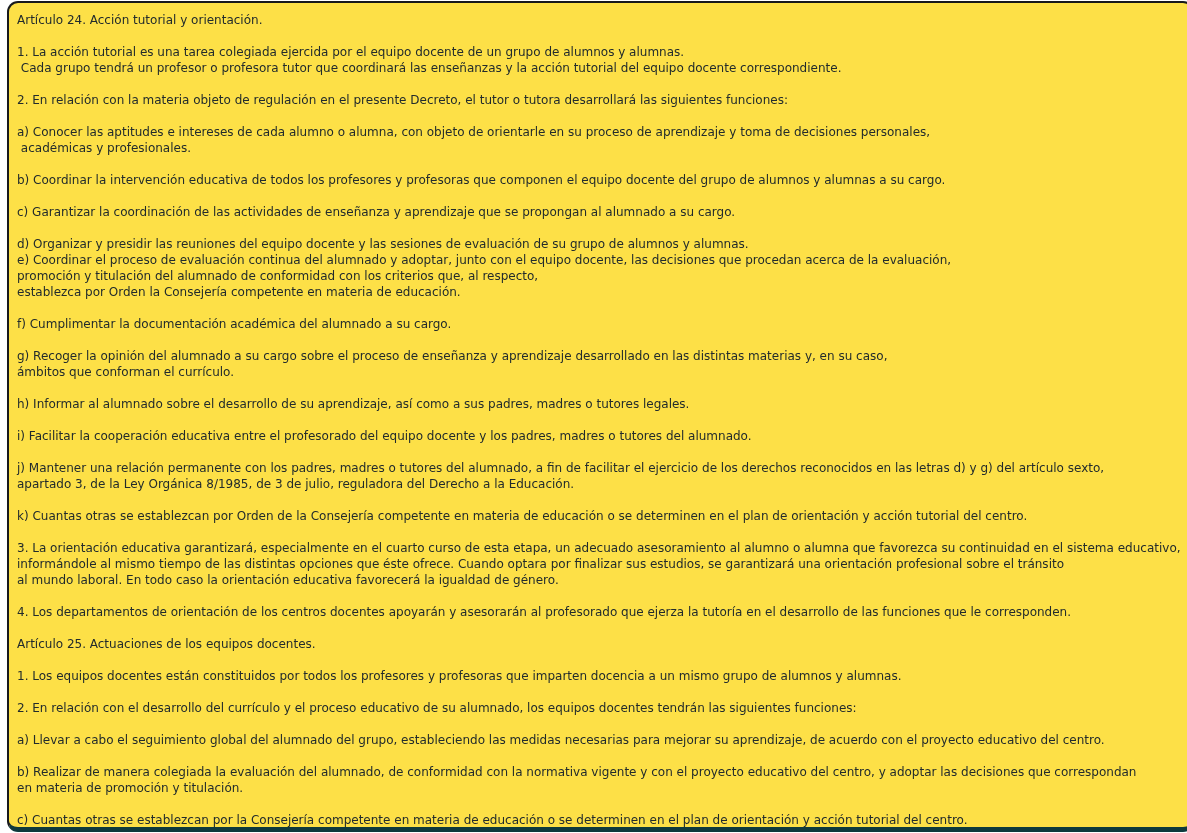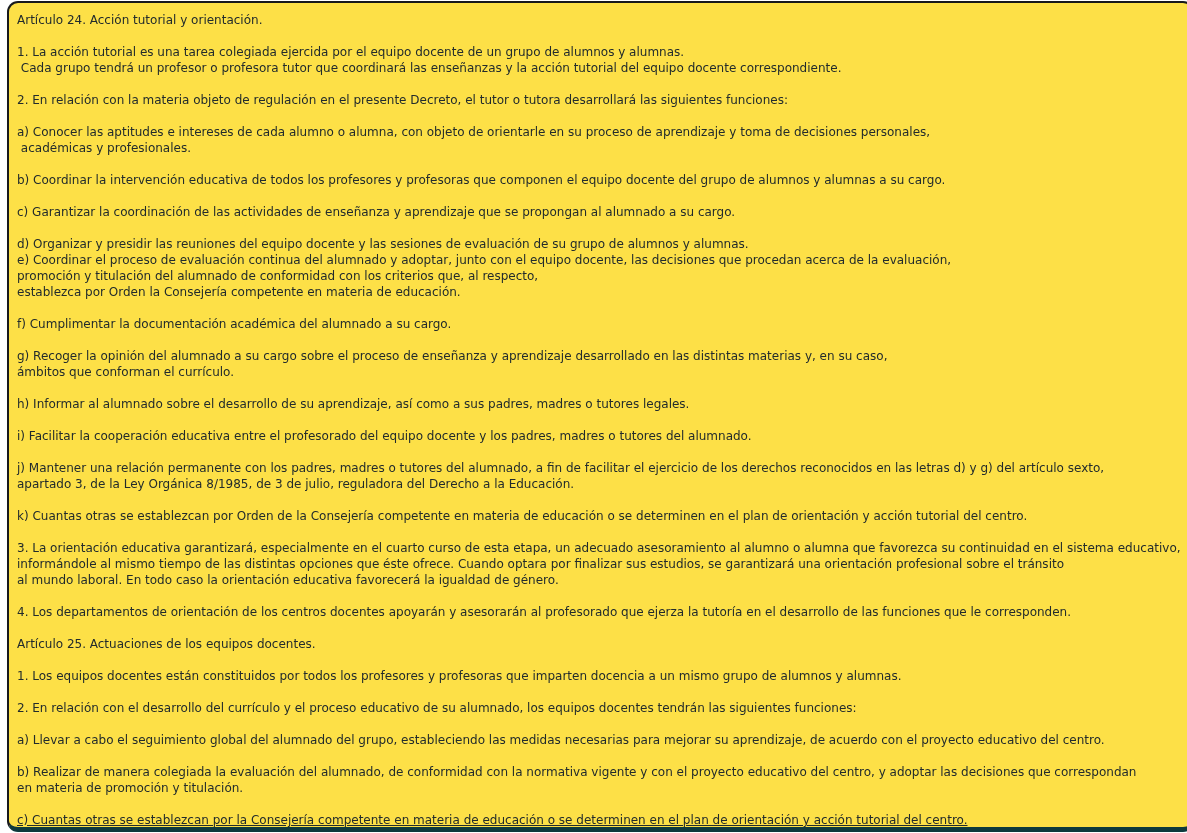--- a/index.html
+++ b/index.html
@@ -34,21 +34,20 @@
     font-size: 12px;
     line-height: 16px;
     white-space: pre-wrap;
     overflow: hidden;
   }
   .doc-text p {
     margin: 0 0 16px 0;
   }
   .doc-text p:last-child {
     margin-bottom: 0;
-    text-decoration: underline;
   }
 </style>
 </head>
 <body>
 
 <div class="doc-page">
   <div class="doc-text" id="doc-text"><p>Artículo 24. Acción tutorial y orientación.</p><p>1. La acción tutorial es una tarea colegiada ejercida por el equipo docente de un grupo de alumnos y alumnas.<br> Cada grupo tendrá un profesor o profesora tutor que coordinará las enseñanzas y la acción tutorial del equipo docente correspondiente.</p><p>2. En relación con la materia objeto de regulación en el presente Decreto, el tutor o tutora desarrollará las siguientes funciones:</p><p>a) Conocer las aptitudes e intereses de cada alumno o alumna, con objeto de orientarle en su proceso de aprendizaje y toma de decisiones personales,<br> académicas y profesionales.</p><p>b) Coordinar la intervención educativa de todos los profesores y profesoras que componen el equipo docente del grupo de alumnos y alumnas a su cargo.</p><p>c) Garantizar la coordinación de las actividades de enseñanza y aprendizaje que se propongan al alumnado a su cargo.</p><p>d) Organizar y presidir las reuniones del equipo docente y las sesiones de evaluación de su grupo de alumnos y alumnas.<br>e) Coordinar el proceso de evaluación continua del alumnado y adoptar, junto con el equipo docente, las decisiones que procedan acerca de la evaluación,<br>promoción y titulación del alumnado de conformidad con los criterios que, al respecto,<br>establezca por Orden la Consejería competente en materia de educación.</p><p>f) Cumplimentar la documentación académica del alumnado a su cargo.</p><p>g) Recoger la opinión del alumnado a su cargo sobre el proceso de enseñanza y aprendizaje desarrollado en las distintas materias y, en su caso,<br>ámbitos que conforman el currículo.</p><p>h) Informar al alumnado sobre el desarrollo de su aprendizaje, así como a sus padres, madres o tutores legales.</p><p>i) Facilitar la cooperación educativa entre el profesorado del equipo docente y los padres, madres o tutores del alumnado.</p><p>j) Mantener una relación permanente con los padres, madres o tutores del alumnado, a fin de facilitar el ejercicio de los derechos reconocidos en las letras d) y g) del artículo sexto,<br>apartado 3, de la Ley Orgánica 8/1985, de 3 de julio, reguladora del Derecho a la Educación.</p><p>k) Cuantas otras se establezcan por Orden de la Consejería competente en materia de educación o se determinen en el plan de orientación y acción tutorial del centro.</p><p>3. La orientación educativa garantizará, especialmente en el cuarto curso de esta etapa, un adecuado asesoramiento al alumno o alumna que favorezca su continuidad en el sistema educativo,<br>informándole al mismo tiempo de las distintas opciones que éste ofrece. Cuando optara por finalizar sus estudios, se garantizará una orientación profesional sobre el tránsito<br>al mundo laboral. En todo caso la orientación educativa favorecerá la igualdad de género.</p><p>4. Los departamentos de orientación de los centros docentes apoyarán y asesorarán al profesorado que ejerza la tutoría en el desarrollo de las funciones que le corresponden.</p><p>Artículo 25. Actuaciones de los equipos docentes.</p><p>1. Los equipos docentes están constituidos por todos los profesores y profesoras que imparten docencia a un mismo grupo de alumnos y alumnas.</p><p>2. En relación con el desarrollo del currículo y el proceso educativo de su alumnado, los equipos docentes tendrán las siguientes funciones:</p><p>a) Llevar a cabo el seguimiento global del alumnado del grupo, estableciendo las medidas necesarias para mejorar su aprendizaje, de acuerdo con el proyecto educativo del centro.</p><p>b) Realizar de manera colegiada la evaluación del alumnado, de conformidad con la normativa vigente y con el proyecto educativo del centro, y adoptar las decisiones que correspondan<br>en materia de promoción y titulación.</p><p>c) Cuantas otras se establezcan por la Consejería competente en materia de educación o se determinen en el plan de orientación y acción tutorial del centro.</p></div>
 </div>
 
 </body></html>

